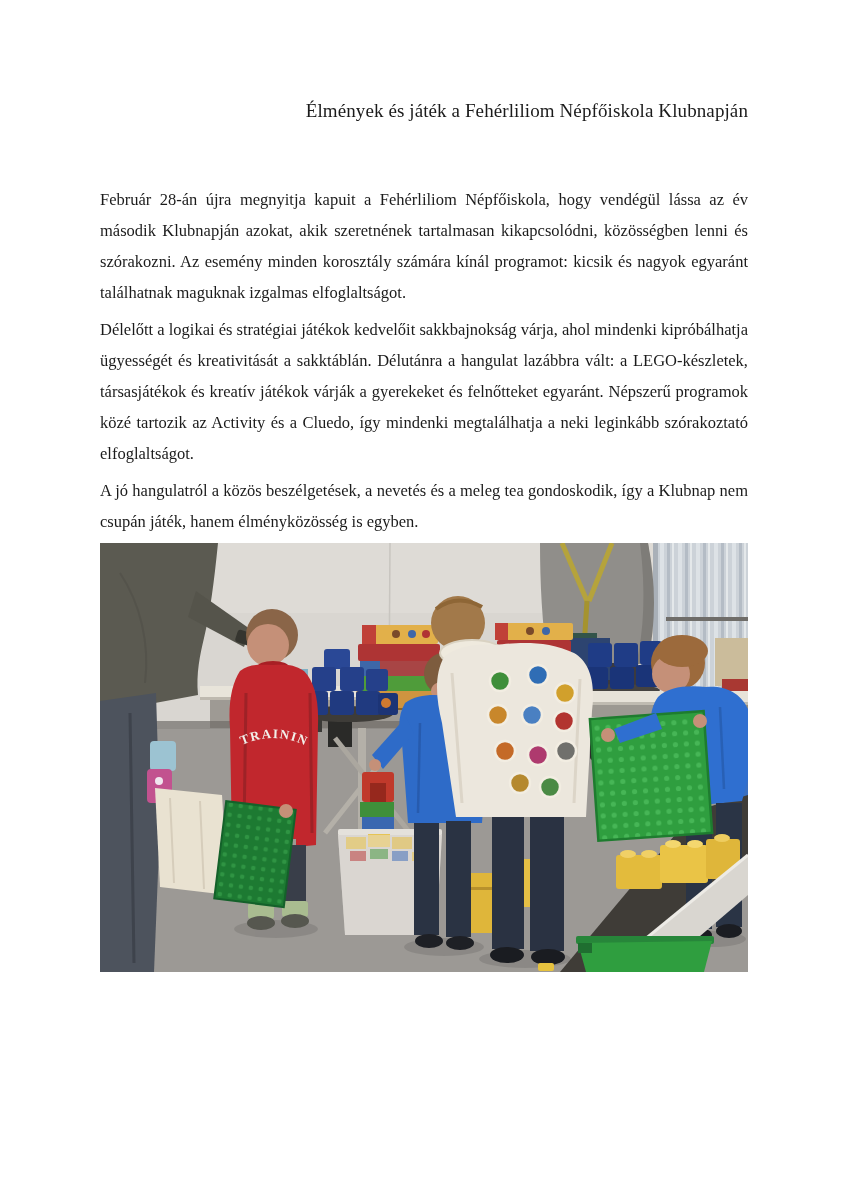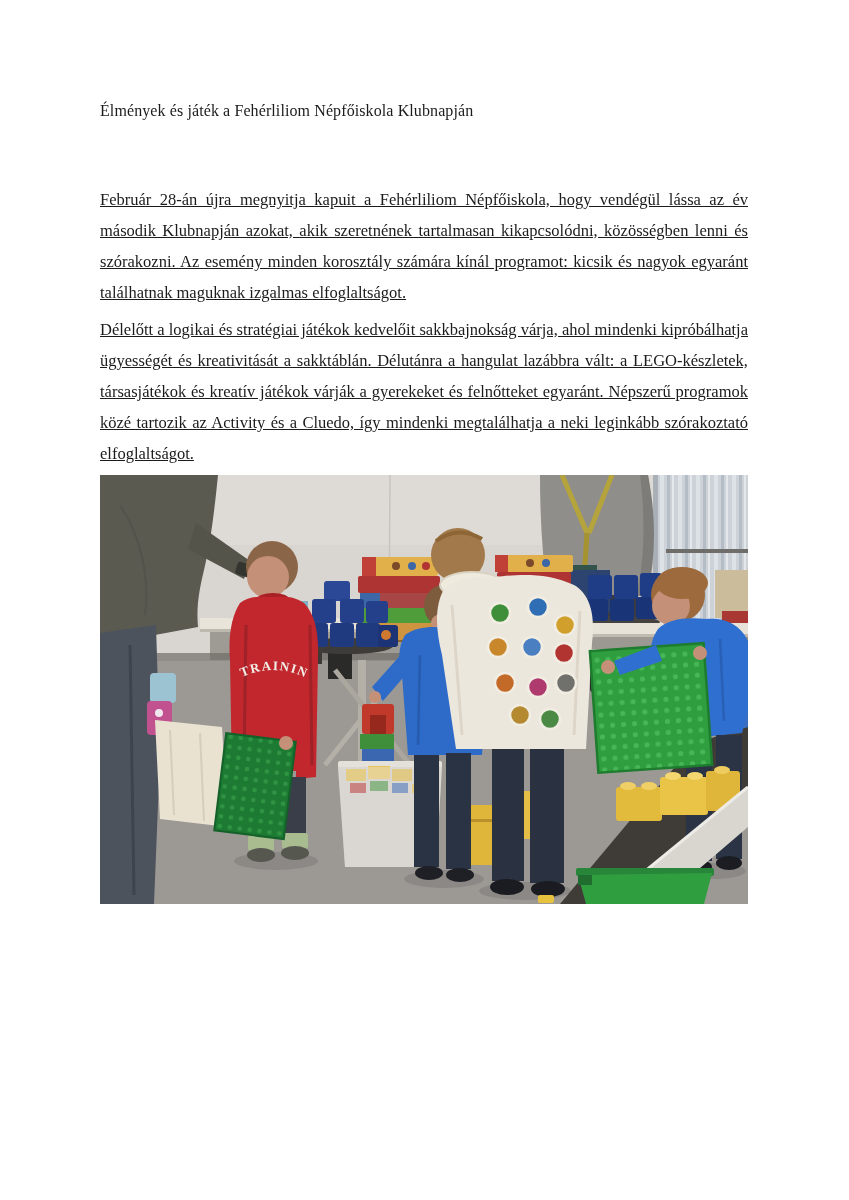--- a/index.html
+++ b/index.html
@@ -7,45 +7,45 @@
     position:relative;
     width:849px;height:1200px;
     background:#ffffff;
     font-family:"Liberation Serif", serif;
     color:#1b1b1b;
     overflow:hidden;
   }
   .content{position:absolute;left:100px;top:0;width:648px;}
   .doc-title{
     margin:0;padding-top:99px;
-    font-size:16px;font-weight:400;line-height:24px;
-    text-align:left;letter-spacing:.1px;
+    font-size:19px;font-weight:400;line-height:24px;
+    text-align:right;letter-spacing:.1px;
   }
   .paras{margin-top:61px;}
   .paras p{
     margin:0 0 6px 0;
     font-size:16.5px;line-height:31px;
     text-align:justify;
     text-justify:inter-word;
-    text-decoration:underline;
   }
   figure.photo{margin:5px 0 0 0;width:648px;height:429px;line-height:0;}
   figure.photo svg{display:block;width:648px;height:429px;}
 </style>
 </head>
 <body>
 
 <div class="page">
   <div class="content">
 
     <h1 class="doc-title">Élmények és játék a Fehérliliom Népfőiskola Klubnapján</h1>
 
     <div class="paras">
       <p>Február 28-án újra megnyitja kapuit a Fehérliliom Népfőiskola, hogy vendégül lássa az év második Klubnapján azokat, akik szeretnének tartalmasan kikapcsolódni, közösségben lenni és szórakozni. Az esemény minden korosztály számára kínál programot: kicsik és nagyok egyaránt találhatnak maguknak izgalmas elfoglaltságot.</p>
       <p>Délelőtt a logikai és stratégiai játékok kedvelőit sakkbajnokság várja, ahol mindenki kipróbálhatja ügyességét és kreativitását a sakktáblán. Délutánra a hangulat lazábbra vált: a LEGO-készletek, társasjátékok és kreatív játékok várják a gyerekeket és felnőtteket egyaránt. Népszerű programok közé tartozik az Activity és a Cluedo, így mindenki megtalálhatja a neki leginkább szórakoztató elfoglaltságot.</p>
+      <p>A jó hangulatról a közös beszélgetések, a nevetés és a meleg tea gondoskodik, így a Klubnap nem csupán játék, hanem élményközösség is egyben.</p>
     </div>
 
     <figure class="photo">
       <svg viewBox="0 0 648 429" xmlns="http://www.w3.org/2000/svg">
         <defs>
           <pattern id="studsBright" width="11" height="11" patternUnits="userSpaceOnUse">
             <rect width="11" height="11" fill="#2f9e3f"></rect>
               <circle cx="5.5" cy="5.5" r="2.6" fill="#46b656"></circle>
           </pattern>
           <pattern id="studsDark" width="10" height="10" patternUnits="userSpaceOnUse">

